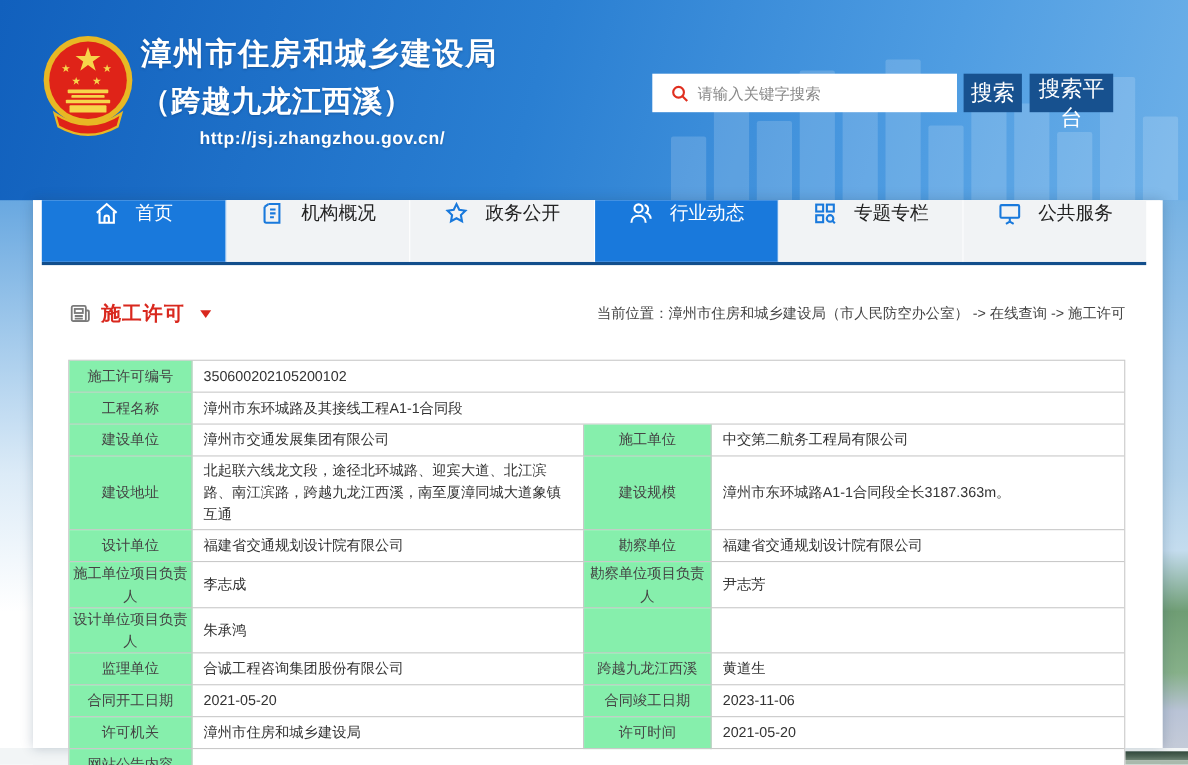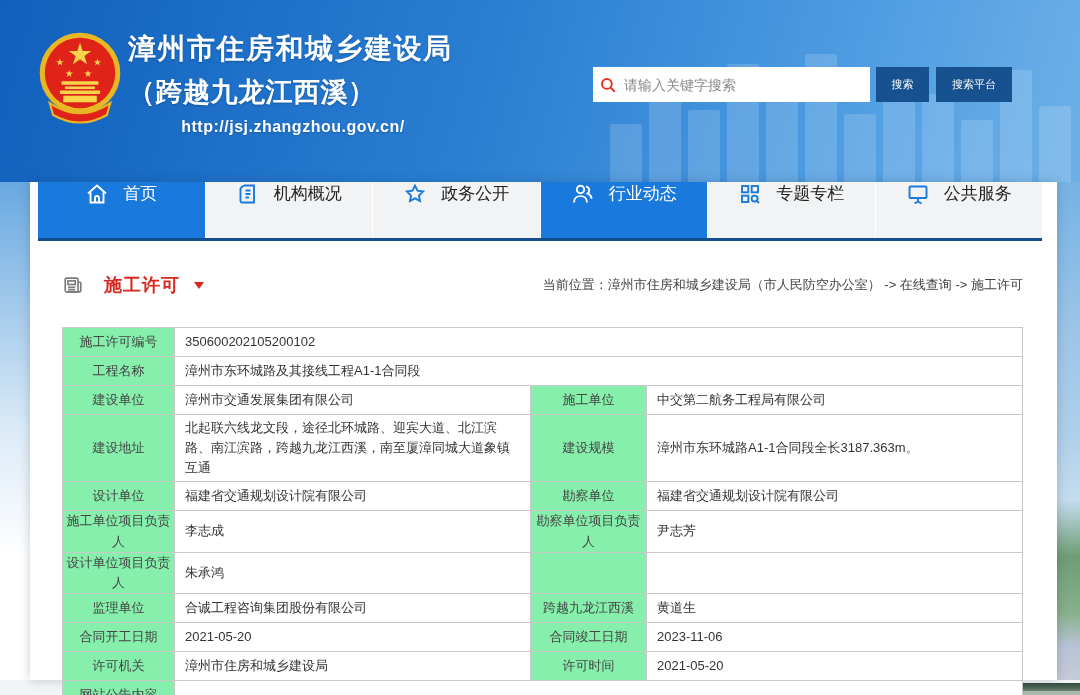--- a/index.html
+++ b/index.html
@@ -28,27 +28,27 @@
 
   .title-block { position:absolute; left:128px; top:30px; width:330px; color:#fff; }
   .title-main { font-size:28px; font-weight:bold; letter-spacing:1.5px;
     text-shadow:0 1px 2px rgba(0,40,90,.35); white-space:nowrap; }
   .title-sub { font-size:27px; font-weight:bold; letter-spacing:.5px; margin-top:6px;
     text-shadow:0 1px 2px rgba(0,40,90,.35); white-space:nowrap; }
   .title-url { font-size:16px; font-weight:bold; letter-spacing:.5px; margin-top:8px;
     text-align:center; text-shadow:0 1px 2px rgba(0,40,90,.3); }
 
   .search-box { position:absolute; left:593px; top:67px; width:277px; height:35px;
-    background:#fff; display:flex; align-items:center; padding-left:6px; gap:7px; }
+    background:#fff; display:flex; align-items:center; padding-left:16px; gap:7px; }
   .search-box svg { width:18px; height:18px; flex:0 0 auto; }
   .search-box input { border:none; outline:none; flex:1; height:100%;
     font-size:14px; color:#333; font-family:inherit; background:transparent; }
   .search-box input::placeholder { color:#8a8a8a; }
   .btn-search, .btn-platform { position:absolute; top:67px; height:35px; border:none;
-    background:#17518f; color:#fff; font-size:11px; cursor:pointer; font-family:inherit; }
+    background:#17518f; color:#fff; font-size:20px; cursor:pointer; font-family:inherit; }
   .btn-search { left:876px; width:53px; }
   .btn-platform { left:936px; width:76px; }
 
   
   .panel { position:absolute; left:30px; top:182px; width:1027px; height:498px;
     background:#fff; box-shadow:0 0 10px rgba(30,60,90,.25); }
 
   
   .nav { position:absolute; left:8px; top:0; width:1004px; height:59px;
     display:flex; border-bottom:3px solid #124e8c; }
@@ -60,21 +60,21 @@
   .tab .tab-label { font-size:17px; color:#222; }
   .tab.active { background:#1979dc; }
   .tab.active .tab-icon { color:#fff; }
   .tab.active .tab-label { color:#fff; }
 
   
   .section-head { position:absolute; left:32px; top:90px; width:961px; height:26px;
     display:flex; align-items:center; justify-content:space-between; }
   .section-title { display:flex; align-items:center; gap:8px; }
   .section-title svg.news { width:22px; height:22px; color:#7a7a7a; }
-  .section-title .txt { font-size:18px; font-weight:bold; color:#d9281e; letter-spacing:1px;margin-left:12px; }
+  .section-title .txt { font-size:18px; font-weight:bold; color:#d9281e; letter-spacing:1px; }
   .section-title .caret { width:0; height:0; margin-left:6px;
     border-left:5px solid transparent; border-right:5px solid transparent;
     border-top:7px solid #d9281e; }
   .location { font-size:13px; color:#444; }
 
   
   .permit-table { position:absolute; left:32px; top:145px; width:961px;
     border:1px solid #c9c9c9; background:#fff; }
   .p-row { display:grid; grid-template-columns:112px 356px 116px 375px; }
   .p-row.full { grid-template-columns:112px 847px; }

